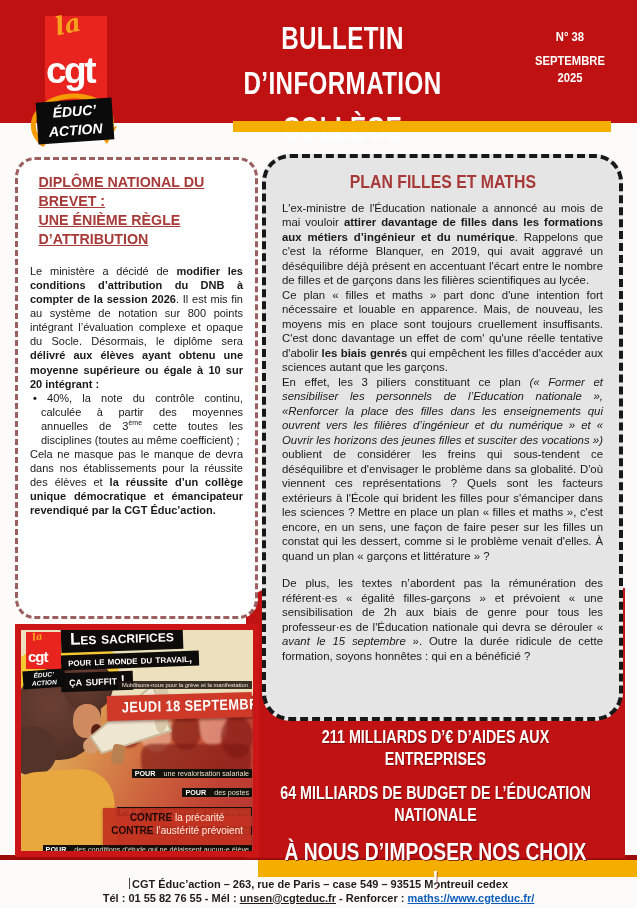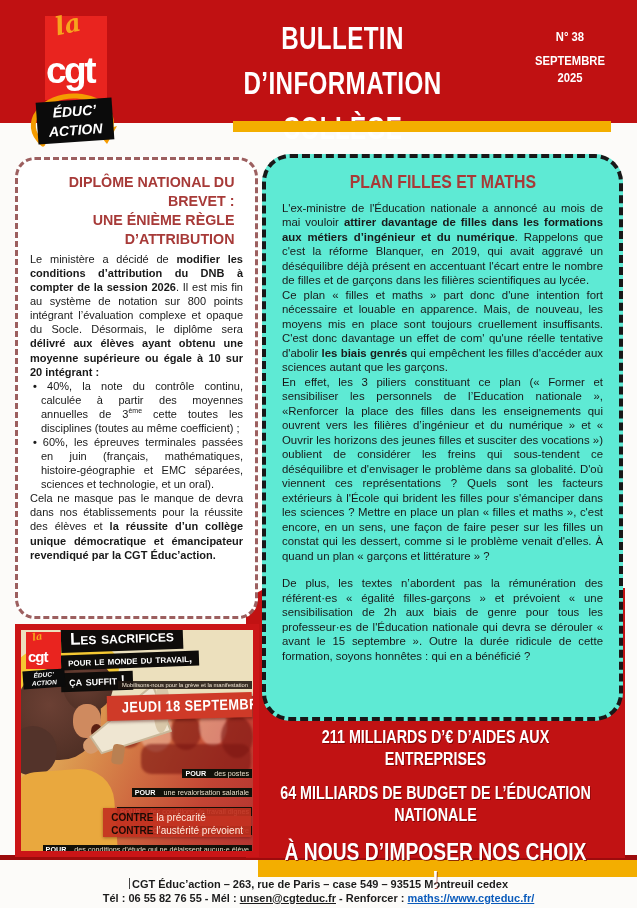--- a/index.html
+++ b/index.html
@@ -24,35 +24,35 @@
   .logo-la{position:absolute;left:22px;top:0px;font-family:"DejaVu Serif",serif;font-style:italic;font-weight:bold;
            font-size:25px;color:#f7a41d;transform:rotate(-12deg);line-height:1;}
   .logo-cgt{position:absolute;left:13px;top:40px;font-size:37px;font-weight:bold;color:#fff;letter-spacing:-2.5px;line-height:1;}
   .logo-arrow{position:absolute;left:-6px;top:76px;width:94px;height:64px;z-index:6;}
   .logo-black{position:absolute;left:4px;top:88px;width:76px;height:42px;background:#0b0b0b;transform:rotate(-4deg);
               color:#fff;font-style:italic;font-weight:bold;font-size:14px;text-align:center;line-height:19px;padding-top:2px;z-index:7;}
 
   
   .box-left{position:absolute;left:15px;top:157px;width:243px;height:462px;background:#fff;
             border:3px dashed var(--border-maroon,#9c5f5f);border-radius:20px;padding:10px 12px;overflow:hidden;z-index:2;}
-  .box-left .box-title{color:var(--title-dark-red,#a73a38);text-align:right;margin:2px 0 4px;font-weight:bold;}
+  .box-left .box-title{color:var(--title-dark-red,#a73a38);text-align:left;margin:2px 0 16px;font-weight:bold;text-decoration:underline;}
   .box-left .box-title span{display:block;font-size:15.5px;line-height:19px;transform:scaleX(.92);transform-origin:50% 50%;}
   .box-left .body{font-size:11px;line-height:1.28;text-align:justify;}
 
-  .box-right{position:absolute;left:262px;top:154px;width:361px;height:567px;background:#5eead4;
+  .box-right{position:absolute;left:262px;top:154px;width:361px;height:567px;background:#e5e5e5;
              border:4px dashed var(--border-black,#181818);border-radius:28px;padding:12px 16px;overflow:hidden;z-index:2;}
   .box-right .box-title{color:var(--title-dark-red,#a73a38);text-align:center;margin:2px 0 9px;font-weight:bold;}
   .box-right .box-title span{display:inline-block;font-size:18px;line-height:20px;transform:scaleX(.88);transform-origin:50% 50%;}
   .box-right .body{font-size:11.4px;line-height:1.27;text-align:justify;}
 
   .para,.bullet{margin:0;}
   .para.gap{margin-top:13px;}
   .bullet{padding-left:11px;text-indent:-8px;}
   .bullet::before{content:"• ";font-weight:bold;}
-  .b{font-weight:bold;} .i{}
+  .b{font-weight:bold;} .i{font-style:italic;}
   sup{font-size:7px;line-height:0;}
 
   
   .red-block{position:absolute;left:246px;top:588px;width:379px;height:270px;background:var(--slogan-red,#c11213);
              border-top-left-radius:26px;z-index:1;}
   .slogans{position:absolute;left:0;right:0;top:138px;text-align:center;color:#fff;font-weight:bold;}
   .slogans .sline{display:block;transform:scaleX(.82);transform-origin:50% 50%;text-shadow:1px 1px 0 rgba(110,0,0,.75);}
   .slogan-1,.slogan-2{font-size:17.5px;line-height:22px;margin-bottom:12px;}
   .slogan-3{font-size:23.5px;line-height:28px;margin-top:6px;}
 
@@ -95,21 +95,21 @@
            font-size:10px;color:#f7a41d;transform:rotate(-10deg);}
   .mini-cgt{position:absolute;left:5px;top:16px;font-size:15px;font-weight:bold;color:#fff;letter-spacing:-1px;}
   .mini-black{position:absolute;left:0;top:38px;width:42px;height:18px;background:#0b0b0b;transform:rotate(-4deg);
               color:#fff;font-style:italic;font-weight:bold;font-size:6.5px;line-height:8px;text-align:center;padding-top:1px;text-transform:uppercase;}
 
   .pour-list{position:absolute;right:1px;top:132px;width:228px;text-align:right;z-index:3;}
   .pour-line{margin-bottom:1px;}
   .pour-line .prefix,.pour-line .rest{background:#121008;padding:0 3px;font-size:7.2px;line-height:9.5px;}
   .pour-line .prefix{color:#fff;font-weight:bold;}
   .pour-line .rest{color:#e8ddc8;}
-  .contre-box{position:absolute;right:2px;top:178px;background:rgba(194,49,32,.92);padding:3px 8px 0;text-align:left;z-index:3;
+  .contre-box{position:absolute;right:2px;top:178px;background:rgba(194,49,32,.92);padding:3px 8px 8px;text-align:center;z-index:3;
               box-shadow:0 1px 3px rgba(60,0,0,.4);}
   .contre-line{font-size:10px;line-height:13px;}
   .contre-line .prefix{color:#1c0a05;font-weight:bold;}
   .contre-line .rest{color:#ffe9dc;}
 
   
   .footer-rule{position:absolute;left:0;top:855px;width:637px;height:5px;background:#9c0b0c;}
   .yellow-bottom{position:absolute;left:258px;top:860px;width:379px;height:17px;background:var(--accent-yellow,#f3ae00);}
   .footer-text{position:absolute;left:0;top:878px;width:637px;text-align:center;font-size:11px;font-weight:bold;
                color:#1c1c1c;line-height:13.5px;}
@@ -158,21 +158,20 @@
   </div>
 
   <div class="box-left">
     <div class="box-title">
       <span>DIPLÔME NATIONAL DU BREVET :</span>
       <span>UNE ÉNIÈME RÈGLE D’ATTRIBUTION</span>
     </div>
     <div class="body">
         <div class="para"><span>Le ministère a décidé de </span><span class="b">modifier les conditions d’attribution du DNB à compter de la session 2026</span><span>. Il est mis fin au système de notation sur 800 points intégrant l’évaluation complexe et opaque du Socle. Désormais, le diplôme sera </span><span class="b">délivré aux élèves ayant obtenu une moyenne supérieure ou égale à 10 sur 20 intégrant :</span></div>
         <div class="bullet"><span>40%, la note du contrôle continu, calculée à partir des moyennes annuelles de 3</span><sup>ème</sup><span> cette toutes les disciplines (toutes au même coefficient) ;</span></div>
-        <div class="bullet"><span>60%, les épreuves terminales passées en juin (français, mathématiques, histoire-géographie et EMC séparées, sciences et technologie, et un oral).</span></div>
         <div class="para"><span>Cela ne masque pas le manque de devra dans nos établissements pour la réussite des élèves et </span><span class="b">la réussite d’un collège unique démocratique et émancipateur revendiqué par la CGT Éduc’action.</span></div>
       </div>
   </div>
 
   <div class="box-right">
     <div class="box-title">
       <span>PLAN FILLES ET MATHS</span>
     </div>
     <div class="body">
         <div class="para"><span>L'ex-ministre de l'Éducation nationale a annoncé au mois de mai vouloir </span><span class="b">attirer davantage de filles dans les formations aux métiers d’ingénieur et du numérique</span><span>. Rappelons que c'est la réforme Blanquer, en 2019, qui avait aggravé un déséquilibre déjà présent en accentuant l'écart entre le nombre de filles et de garçons dans les filières scientifiques au lycée.</span></div>
@@ -216,34 +215,34 @@
       </div>
     </div>
     <div class="p-title">Les sacrifices</div>
     <div class="p-sub">pour le monde du travail,</div>
     <div class="p-suffit">ça suffit !</div>
     <div class="p-mob">Mobilisons-nous pour la grève et la manifestation</div>
     <div class="p-date">
       <span>JEUDI 18 SEPTEMBRE</span>
     </div>
     <div class="pour-list">
+        <div class="pour-line"><span class="prefix">POUR</span><span class="rest"> une revalorisation salariale</span></div>
         <div class="pour-line"><span class="prefix">POUR</span><span class="rest"> des postes</span></div>
-        <div class="pour-line"><span class="prefix">POUR</span><span class="rest"> une revalorisation salariale</span></div>
         <div class="pour-line"><span class="prefix">POUR</span><span class="rest"> des conditions de travail dignes</span></div>
         <div class="pour-line"><span class="prefix">POUR</span><span class="rest"> un budget bâti scolaire</span></div>
         <div class="pour-line"><span class="prefix">POUR</span><span class="rest"> des conditions d’étude qui ne délaissent aucun·e élève</span></div>
       </div>
     <div class="contre-box">
         <div class="contre-line"><span class="prefix">CONTRE</span><span class="rest"> la précarité</span></div>
         <div class="contre-line"><span class="prefix">CONTRE</span><span class="rest"> l’austérité prévoient</span></div>
       </div>
   </div>
 
   <div class="footer-rule"></div>
   <div class="yellow-bottom"></div>
   <div class="footer-text">
     <div><span class="cursor"></span><span>CGT Éduc’action – 263, rue de Paris – case 549 – 93515 Montreuil cedex</span></div>
     <div>
-      <span>Tél : 06 55 82 76 55</span><span>  -  </span><span>Mél : </span><a class="email" href="#">unsen@cgteduc.fr</a><span>  -  </span><span>Renforcer : </span><a class="weblink" href="#">maths://www.cgteduc.fr/</a>
+      <span>Tél : 01 55 82 76 55</span><span>  -  </span><span>Mél : </span><a class="email" href="#">unsen@cgteduc.fr</a><span>  -  </span><span>Renforcer : </span><a class="weblink" href="#">maths://www.cgteduc.fr/</a>
     </div>
   </div>
 
 </div>
 
 </body></html>

